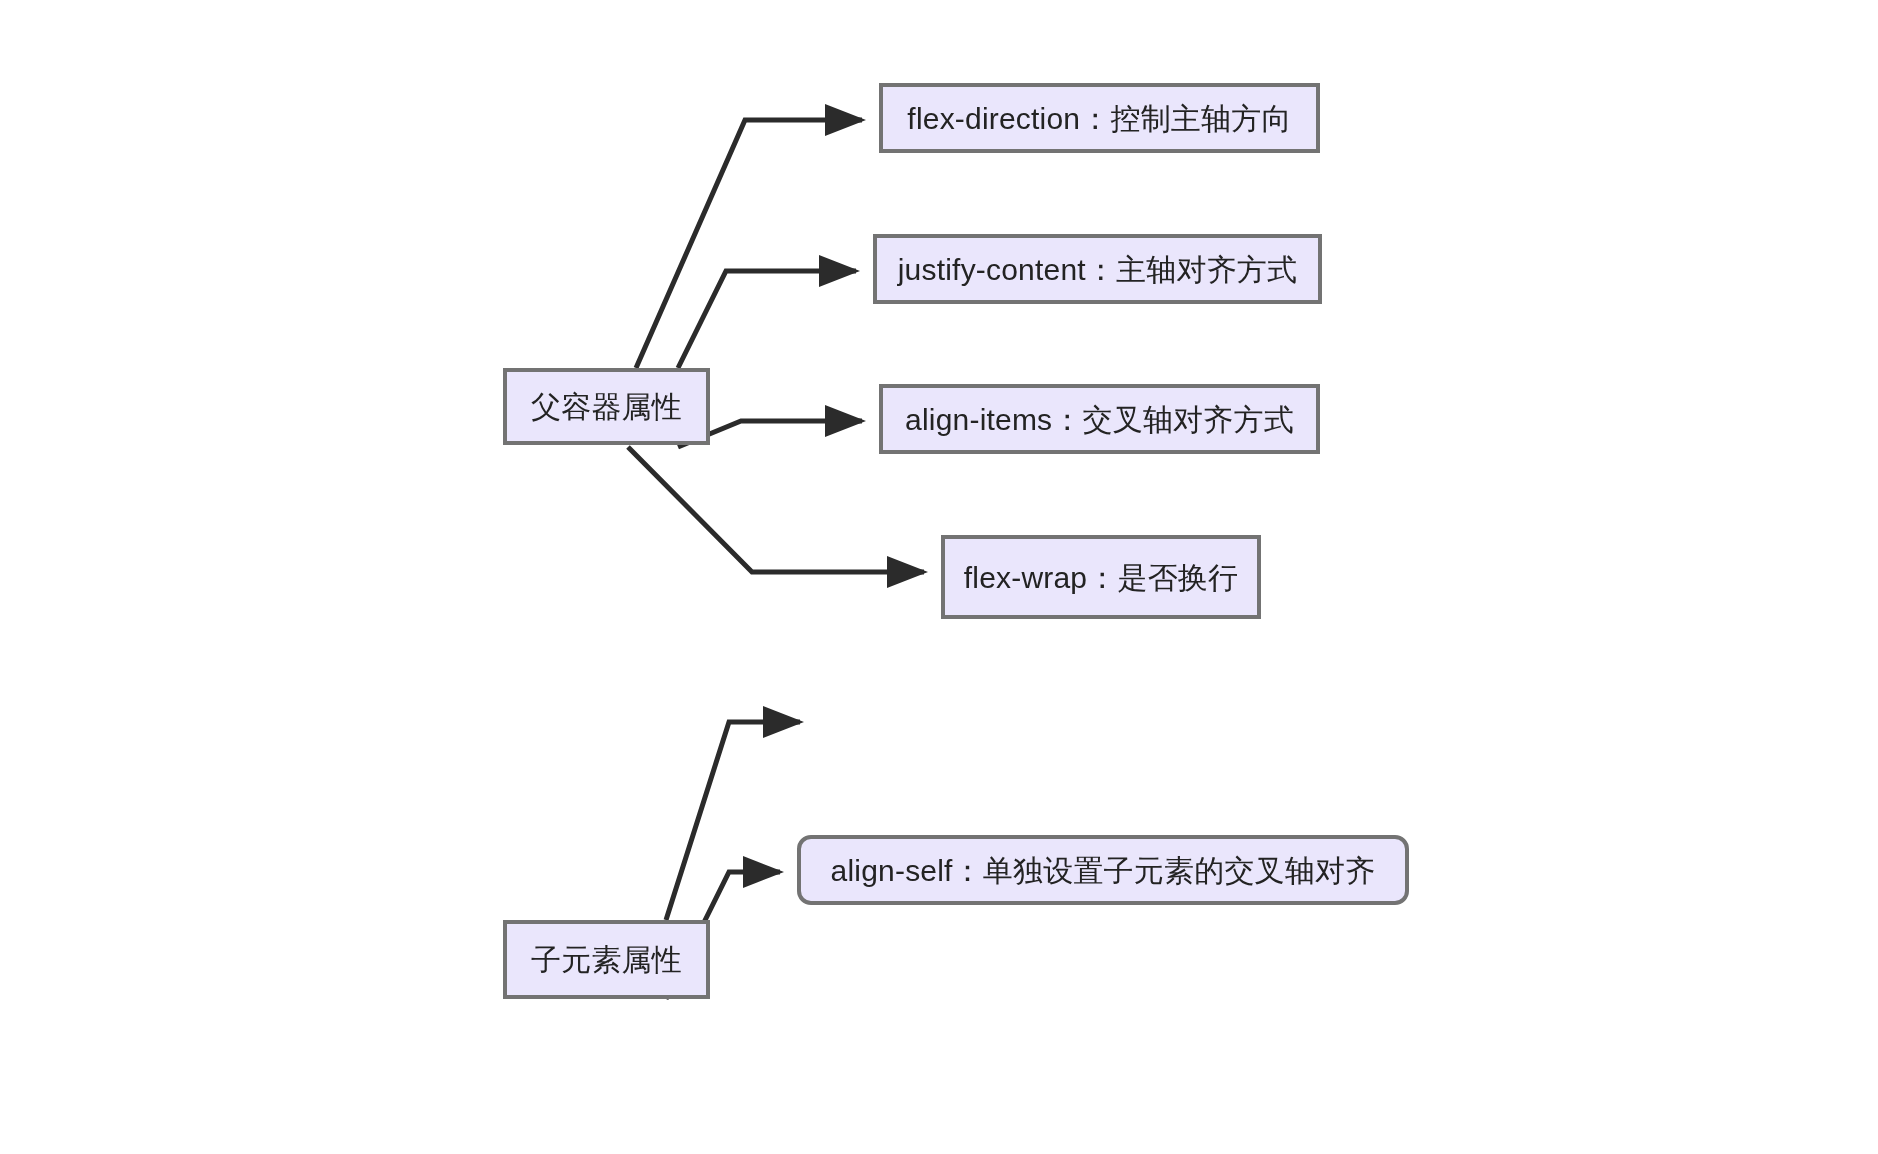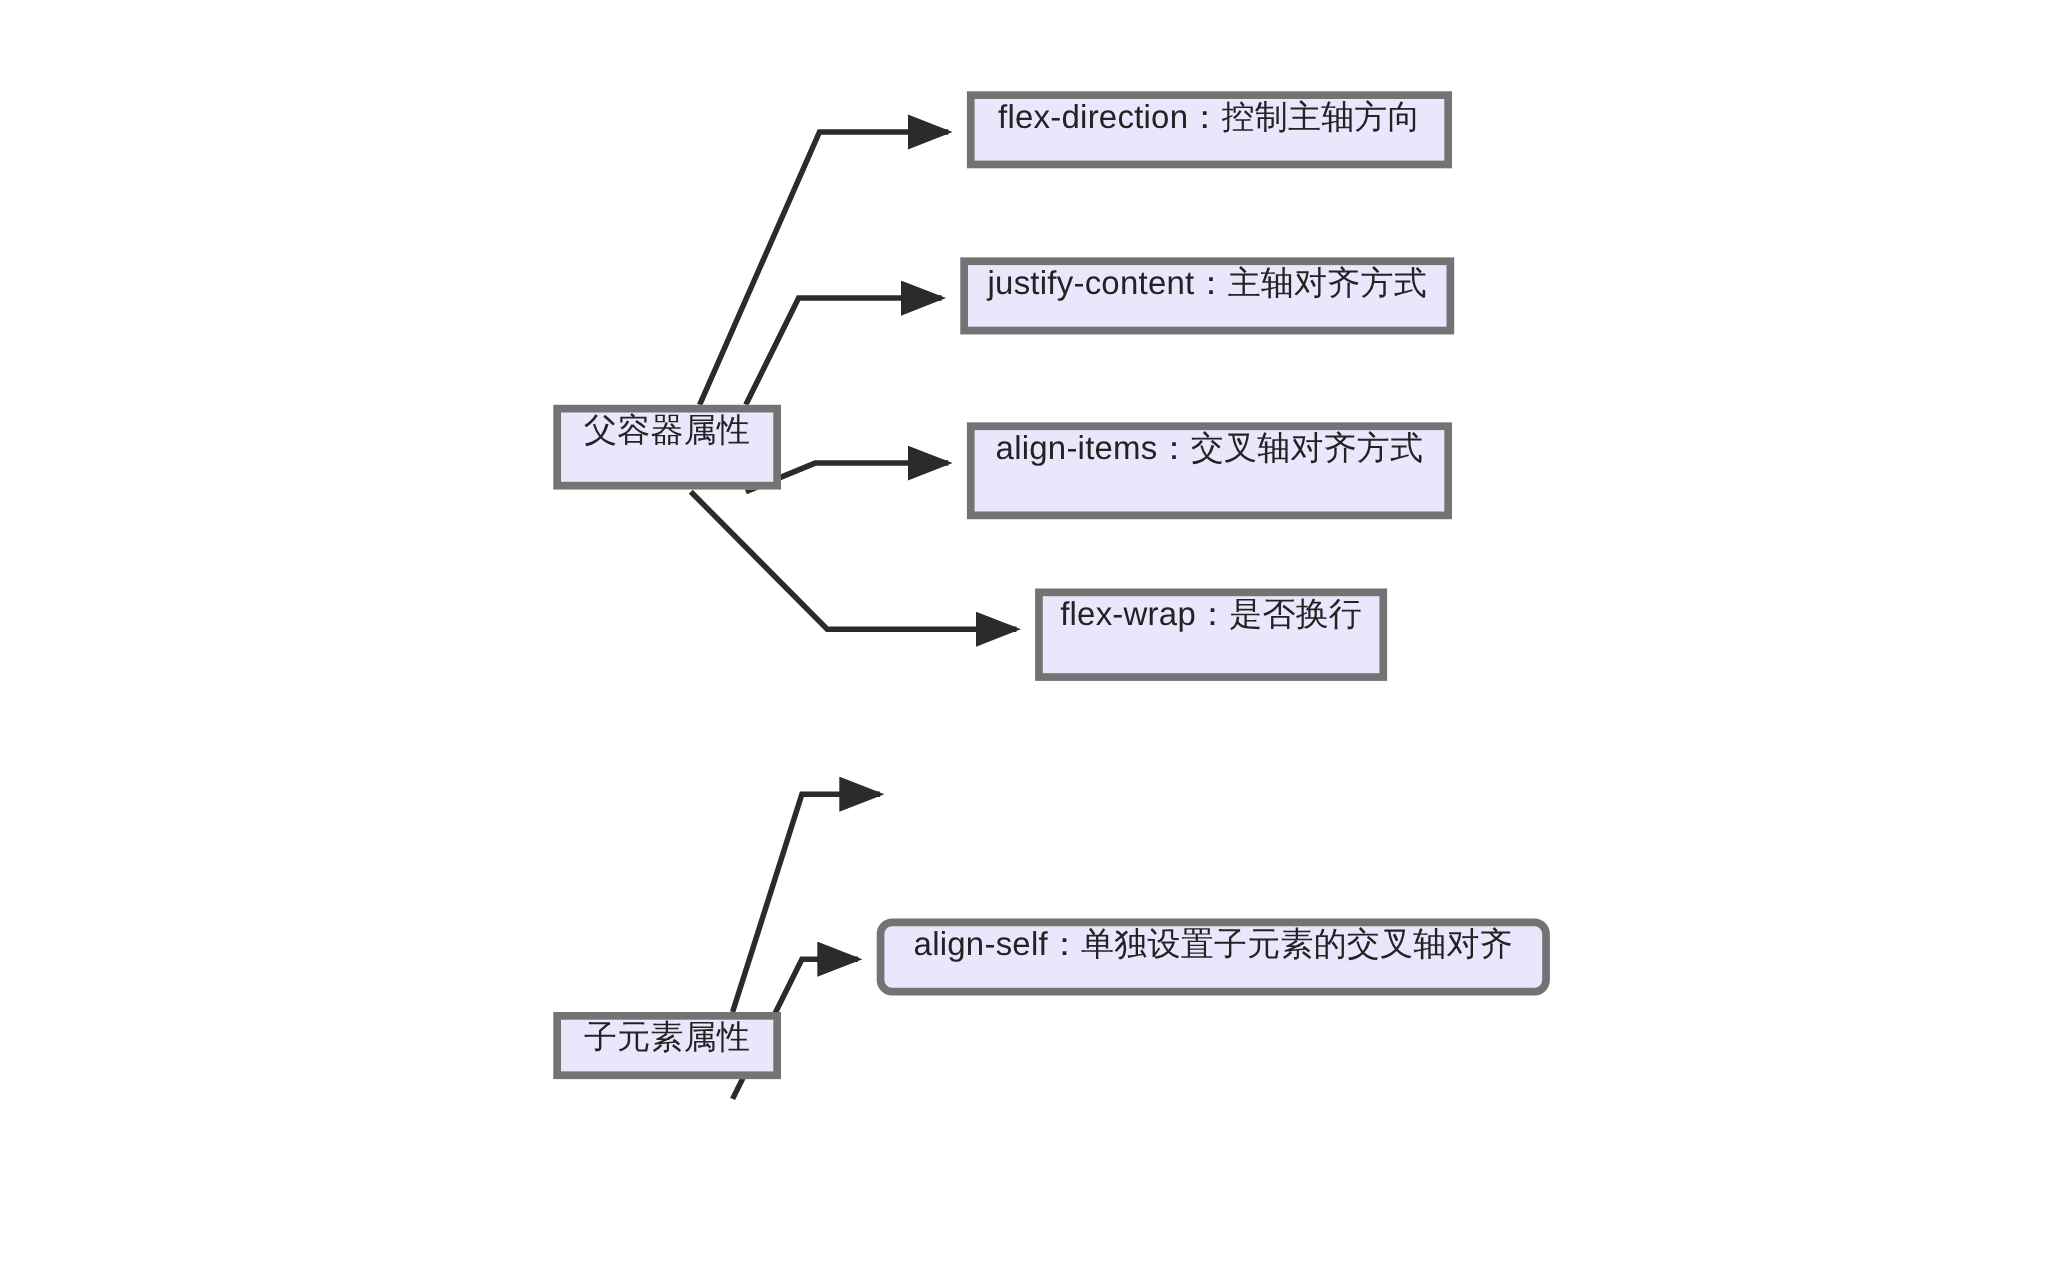--- a/index.html
+++ b/index.html
@@ -25,23 +25,23 @@
     left: 0;
     top: 0;
     width: 1878px;
     height: 1154px;
     pointer-events: none;
   }
   .node {
     position: absolute;
     box-sizing: border-box;
     background: #eae6fc;
-    border: 7px solid #737373;
+    border: 4px solid #737373;
     display: flex;
-    align-items: flex-start;
+    align-items: center;
     justify-content: center;
     color: #232323;
     font-size: 30px;
     line-height: 1.1;
     white-space: nowrap;
     letter-spacing: 0.2px;
   }
   .node-label {
     display: block;
   }
@@ -73,29 +73,29 @@
   </div>
 
   <div class="node" style="left:879px; top:83px; width:441px; height:70px;">
     <span class="node-label">flex-direction：控制主轴方向</span>
   </div>
 
   <div class="node" style="left:873px; top:234px; width:449px; height:70px;">
     <span class="node-label">justify-content：主轴对齐方式</span>
   </div>
 
-  <div class="node" style="left:879px; top:384px; width:441px; height:88px;">
+  <div class="node" style="left:879px; top:384px; width:441px; height:70px;">
     <span class="node-label">align-items：交叉轴对齐方式</span>
   </div>
 
   <div class="node" style="left:941px; top:535px; width:320px; height:84px;">
     <span class="node-label">flex-wrap：是否换行</span>
   </div>
 
-  <div class="node" style="left:503px; top:920px; width:207px; height:61px;">
+  <div class="node" style="left:503px; top:920px; width:207px; height:79px;">
     <span class="node-label">子元素属性</span>
   </div>
 
 
   <div class="node" style="left:797px; top:835px; width:612px; height:70px;border-radius:14px;">
     <span class="node-label">align-self：单独设置子元素的交叉轴对齐</span>
   </div>
 
 </div>
 

